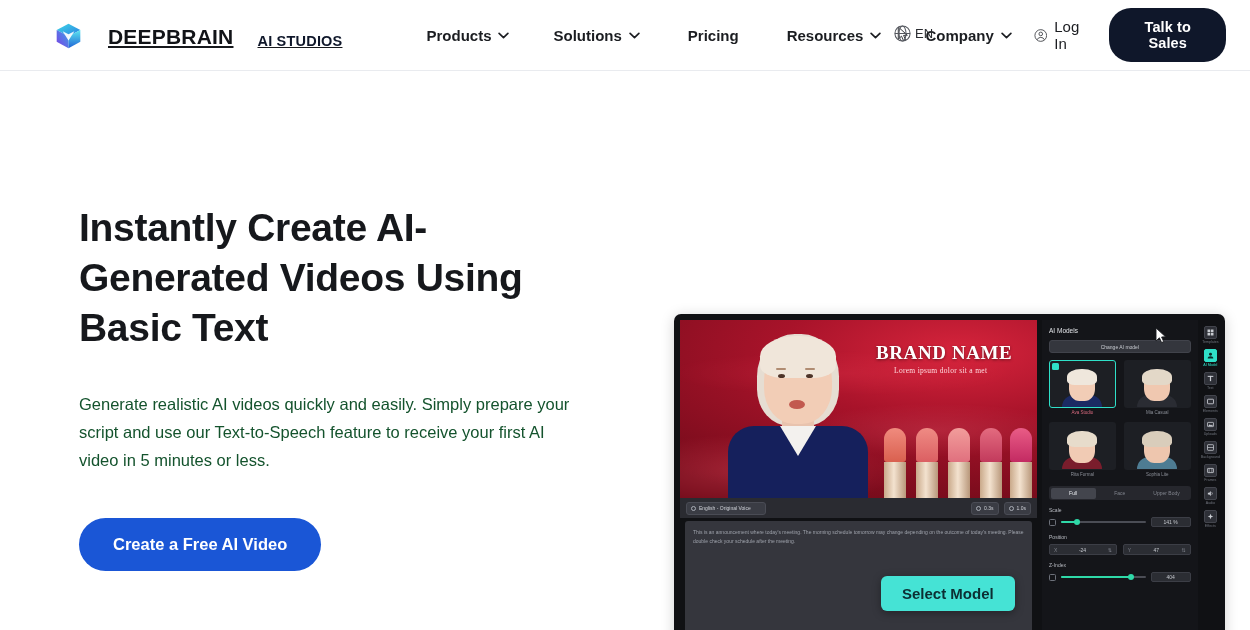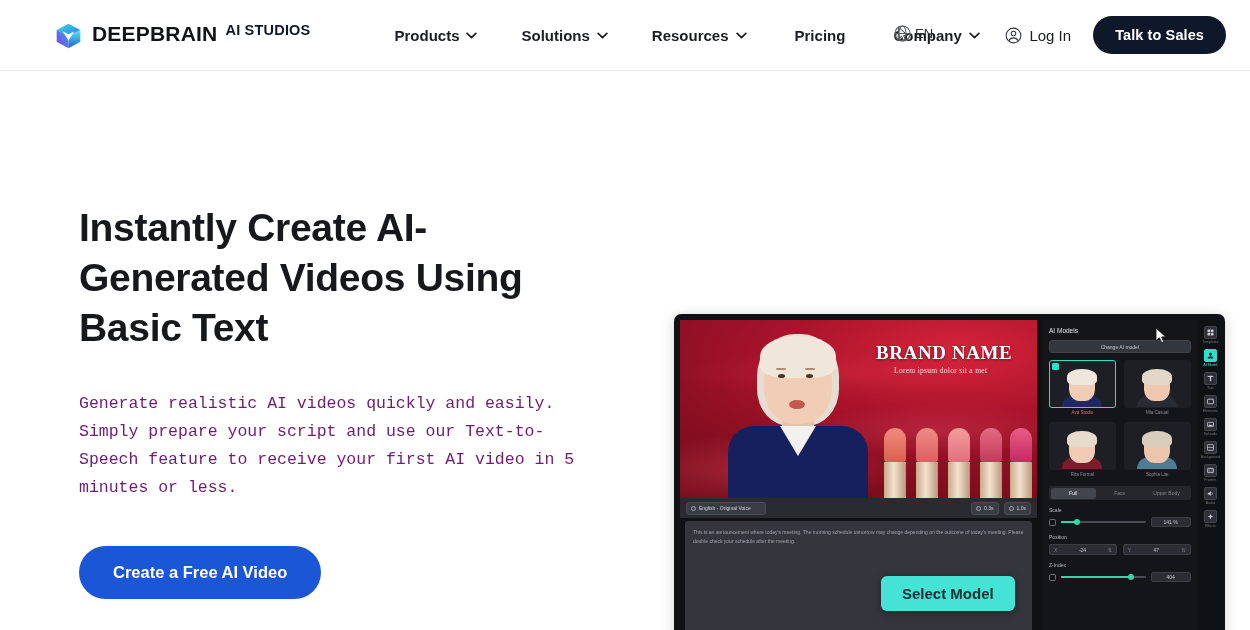--- a/index.html
+++ b/index.html
@@ -14,21 +14,21 @@
   
   .header {
     position:relative;
     height:71px;
     background:#ffffff;
     border-bottom:1px solid #e9ebef;
     display:flex;
     align-items:center;
     padding:0 24px 0 55px;
   }
-  .brand { display:flex; align-items:flex-start; gap:10px; flex:0 0 auto; }
+  .brand { display:flex; align-items:flex-end; gap:26px; flex:0 0 auto;text-decoration:underline; }
   .logo-cube { width:27px; height:27px; display:block; }
   .brand-name {
     font-size:21px; font-weight:bold; letter-spacing:.2px; color:#111317;
   }
   .brand-sub {
     font-size:14.5px; font-weight:bold; color:#0f172a; letter-spacing:.2px;
     margin-left:-2px;
   }
 
   .nav { display:flex; align-items:center; margin-left:62px; gap:0; }
@@ -71,21 +71,21 @@
     display:flex; align-items:flex-start;
     padding:0 0 0 79px;
   }
   .hero-left { width:545px; padding-top:132px; }
   h1.hero-title {
     font-size:39px; line-height:50px; font-weight:bold;
     letter-spacing:-.3px; color:#16181c; max-width:470px;
   }
   .hero-desc {
     margin-top:37px; font-size:16.5px; line-height:28px;
-    color:#701a75; max-width:505px; font-weight:400;font-family:Liberation Mono, monospace;
+    color:#14532d; max-width:505px; font-weight:400;
   }
   .cta {
     margin-top:44px;
     display:inline-flex; align-items:center; justify-content:center;
     background:#1a56d6; color:#fff; border:none;
     font-family:"Liberation Sans", sans-serif;
     font-size:16.5px; font-weight:bold;
     padding:17px 34px; border-radius:30px; cursor:pointer;
   }
   .note {
@@ -364,28 +364,28 @@
       <svg class="caret" viewBox="0 0 12 8">
         <path d="M1 1.6 L6 6.4 L11 1.6" fill="none" stroke="#1b1d21" stroke-width="1.9" stroke-linecap="round" stroke-linejoin="round"></path>
       </svg>
     </div>
     <div class="nav-item">
       <span>Solutions</span>
       <svg class="caret" viewBox="0 0 12 8">
         <path d="M1 1.6 L6 6.4 L11 1.6" fill="none" stroke="#1b1d21" stroke-width="1.9" stroke-linecap="round" stroke-linejoin="round"></path>
       </svg>
     </div>
+    <div class="nav-item pricing">
+      <span>Pricing</span>
+    </div>
     <div class="nav-item">
       <span>Resources</span>
       <svg class="caret" viewBox="0 0 12 8">
         <path d="M1 1.6 L6 6.4 L11 1.6" fill="none" stroke="#1b1d21" stroke-width="1.9" stroke-linecap="round" stroke-linejoin="round"></path>
       </svg>
-    </div>
-    <div class="nav-item pricing">
-      <span>Pricing</span>
     </div>
     <div class="nav-item">
       <span>Company</span>
       <svg class="caret" viewBox="0 0 12 8">
         <path d="M1 1.6 L6 6.4 L11 1.6" fill="none" stroke="#1b1d21" stroke-width="1.9" stroke-linecap="round" stroke-linejoin="round"></path>
       </svg>
     </div>
   </nav>
 
   <div class="lang-chip">

